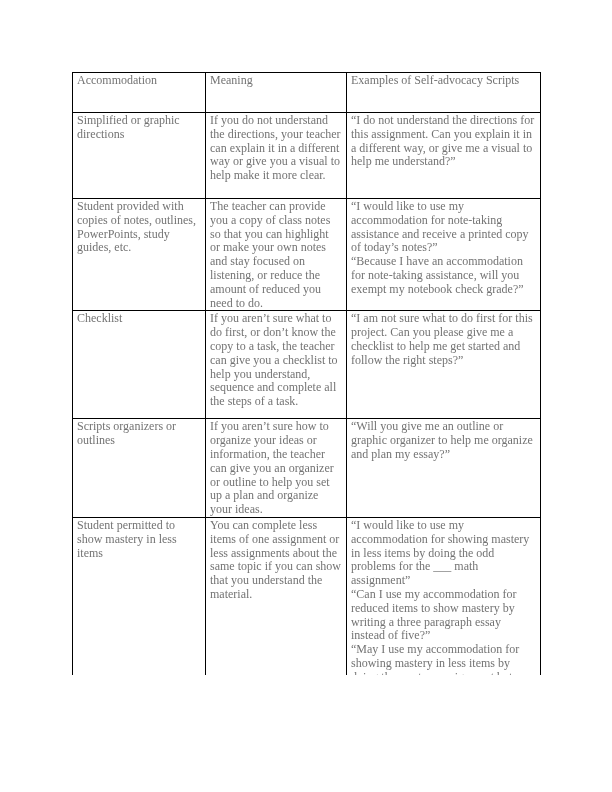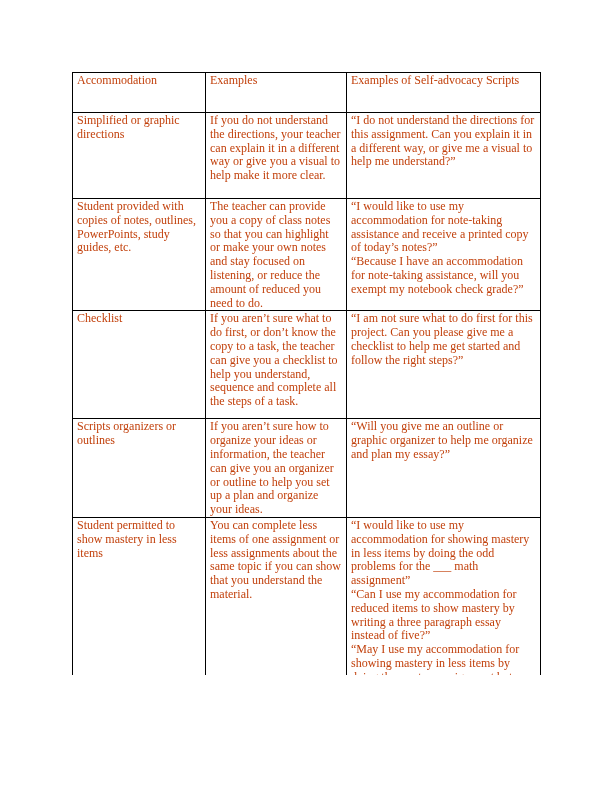--- a/index.html
+++ b/index.html
@@ -7,21 +7,21 @@
     padding: 0;
     background: #ffffff;
   }
   .page {
     position: relative;
     width: 612px;
     height: 675px;
     background: #ffffff;
     overflow: hidden;
     font-family: "Liberation Serif", "DejaVu Serif", serif;
-    color: #c2410c;
+    color: #737373;
   }
   table.acc-table {
     position: absolute;
     left: 72px;
     top: 72px;
     width: 468px;
     border-collapse: collapse;
     table-layout: fixed;
     font-size: 12px;
     line-height: 13.8px;
@@ -54,21 +54,21 @@
 <div class="page">
   <table class="acc-table">
     <colgroup>
       <col class="c1">
       <col class="c2">
       <col class="c3">
     </colgroup>
     <tbody>
         <tr class="hdr">
       <th>Accommodation</th>
-      <th>Examples</th>
+      <th>Meaning</th>
       <th>Examples of Self-advocacy Scripts</th>
     </tr>
 
     <tr class="row-0">
       <td>Simplified or graphic directions</td>
       <td>If you do not understand the directions, your teacher can explain it in a different way or give you a visual to help make it more clear.</td>
       <td>
         <p>“I do not understand the directions for this assignment. Can you explain it in a different way, or give me a visual to help me understand?”</p>
       </td>
     </tr>

